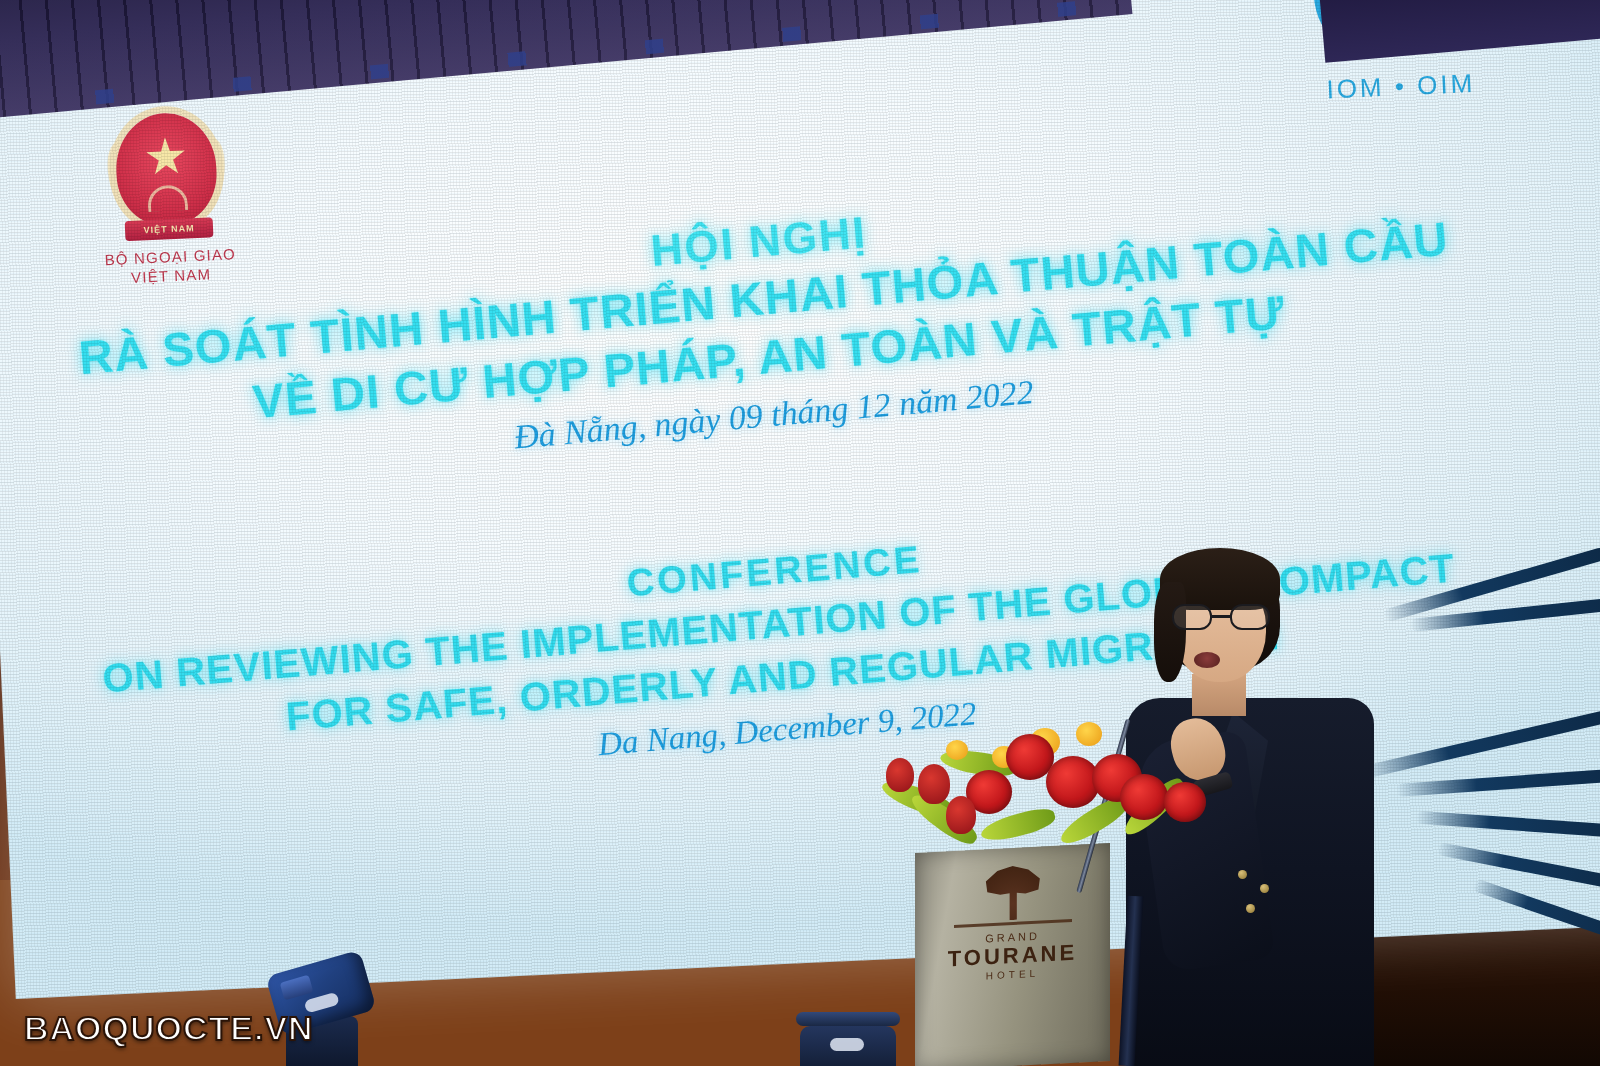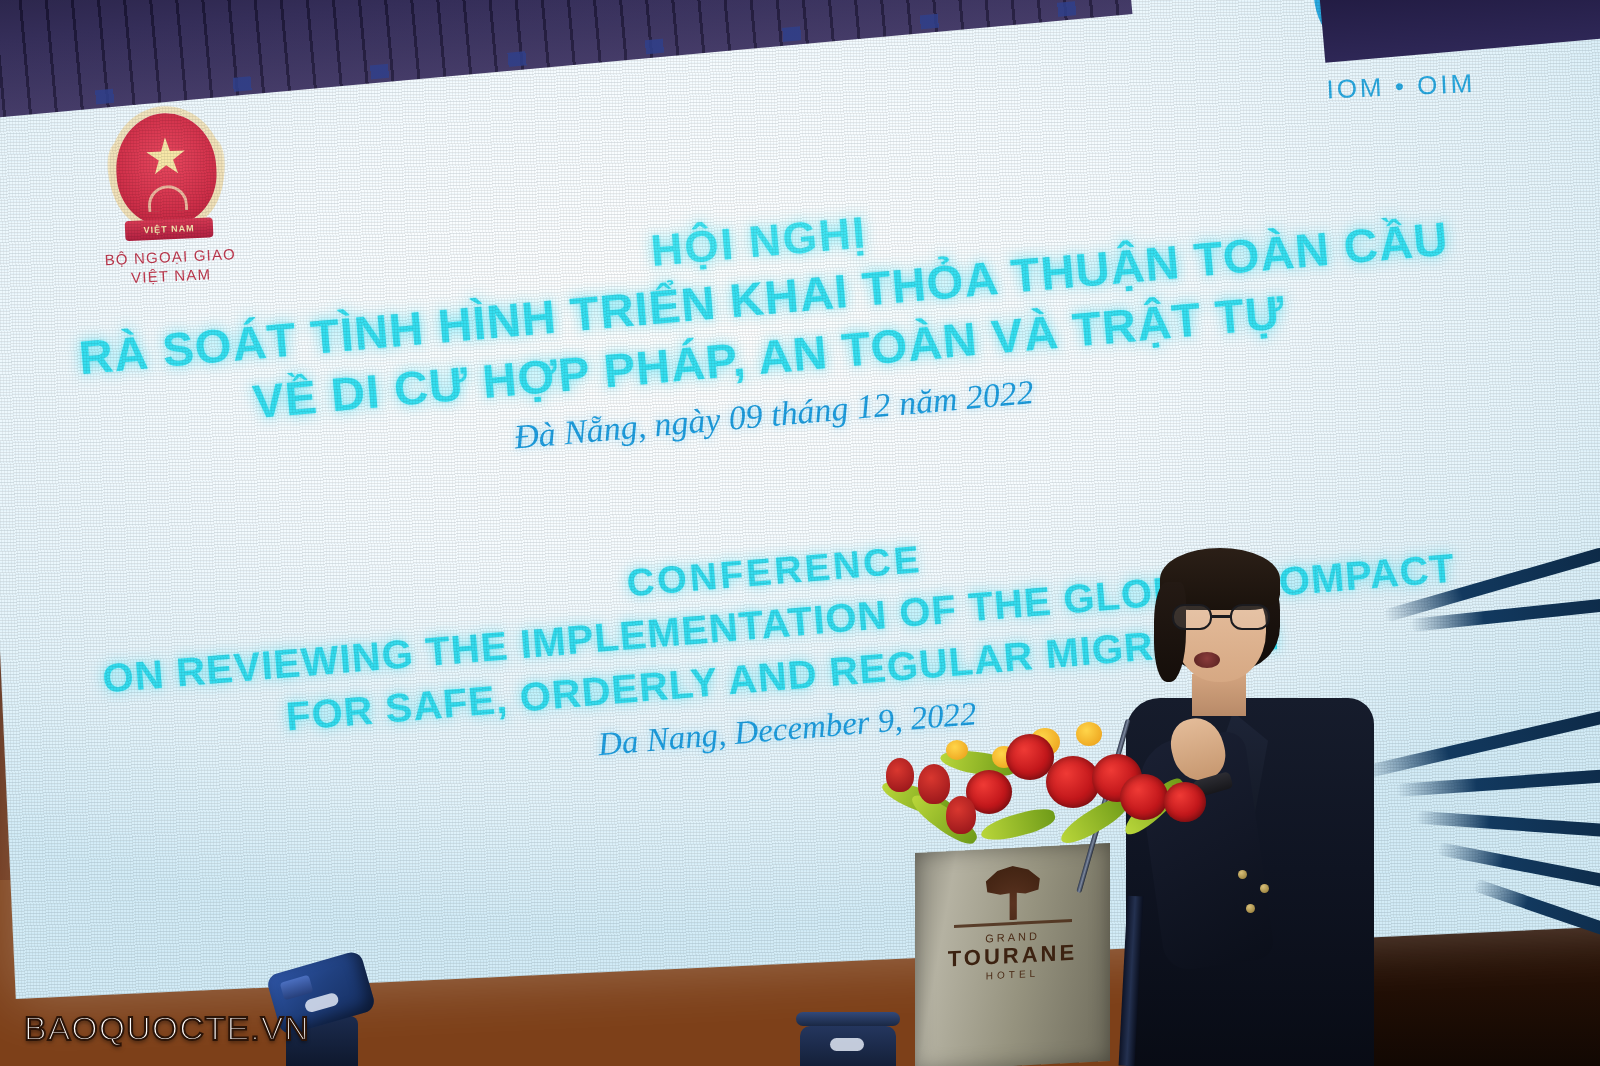--- a/index.html
+++ b/index.html
@@ -315,21 +315,21 @@
     background:linear-gradient(180deg,#24365e,#0d1628);
   }
   .light2-rim{
     width:104px;height:14px;border-radius:8px;margin-left:-4px;
     background:linear-gradient(180deg,#32497a,#1a2844);
   }
 
   
   .watermark{
     position:absolute;left:24px;bottom:18px;
-    font-size:34px;font-weight:normal;letter-spacing:1px;color:#ffffff;
+    font-size:34px;font-weight:bold;letter-spacing:1px;color:#ffffff;
     -webkit-text-stroke:2px #2b1408;
     text-shadow:0 2px 4px rgba(0,0,0,.6);
   }
 </style>
 </head>
 <body>
 
 <div id="stage">
 
   <div class="wall"></div>

